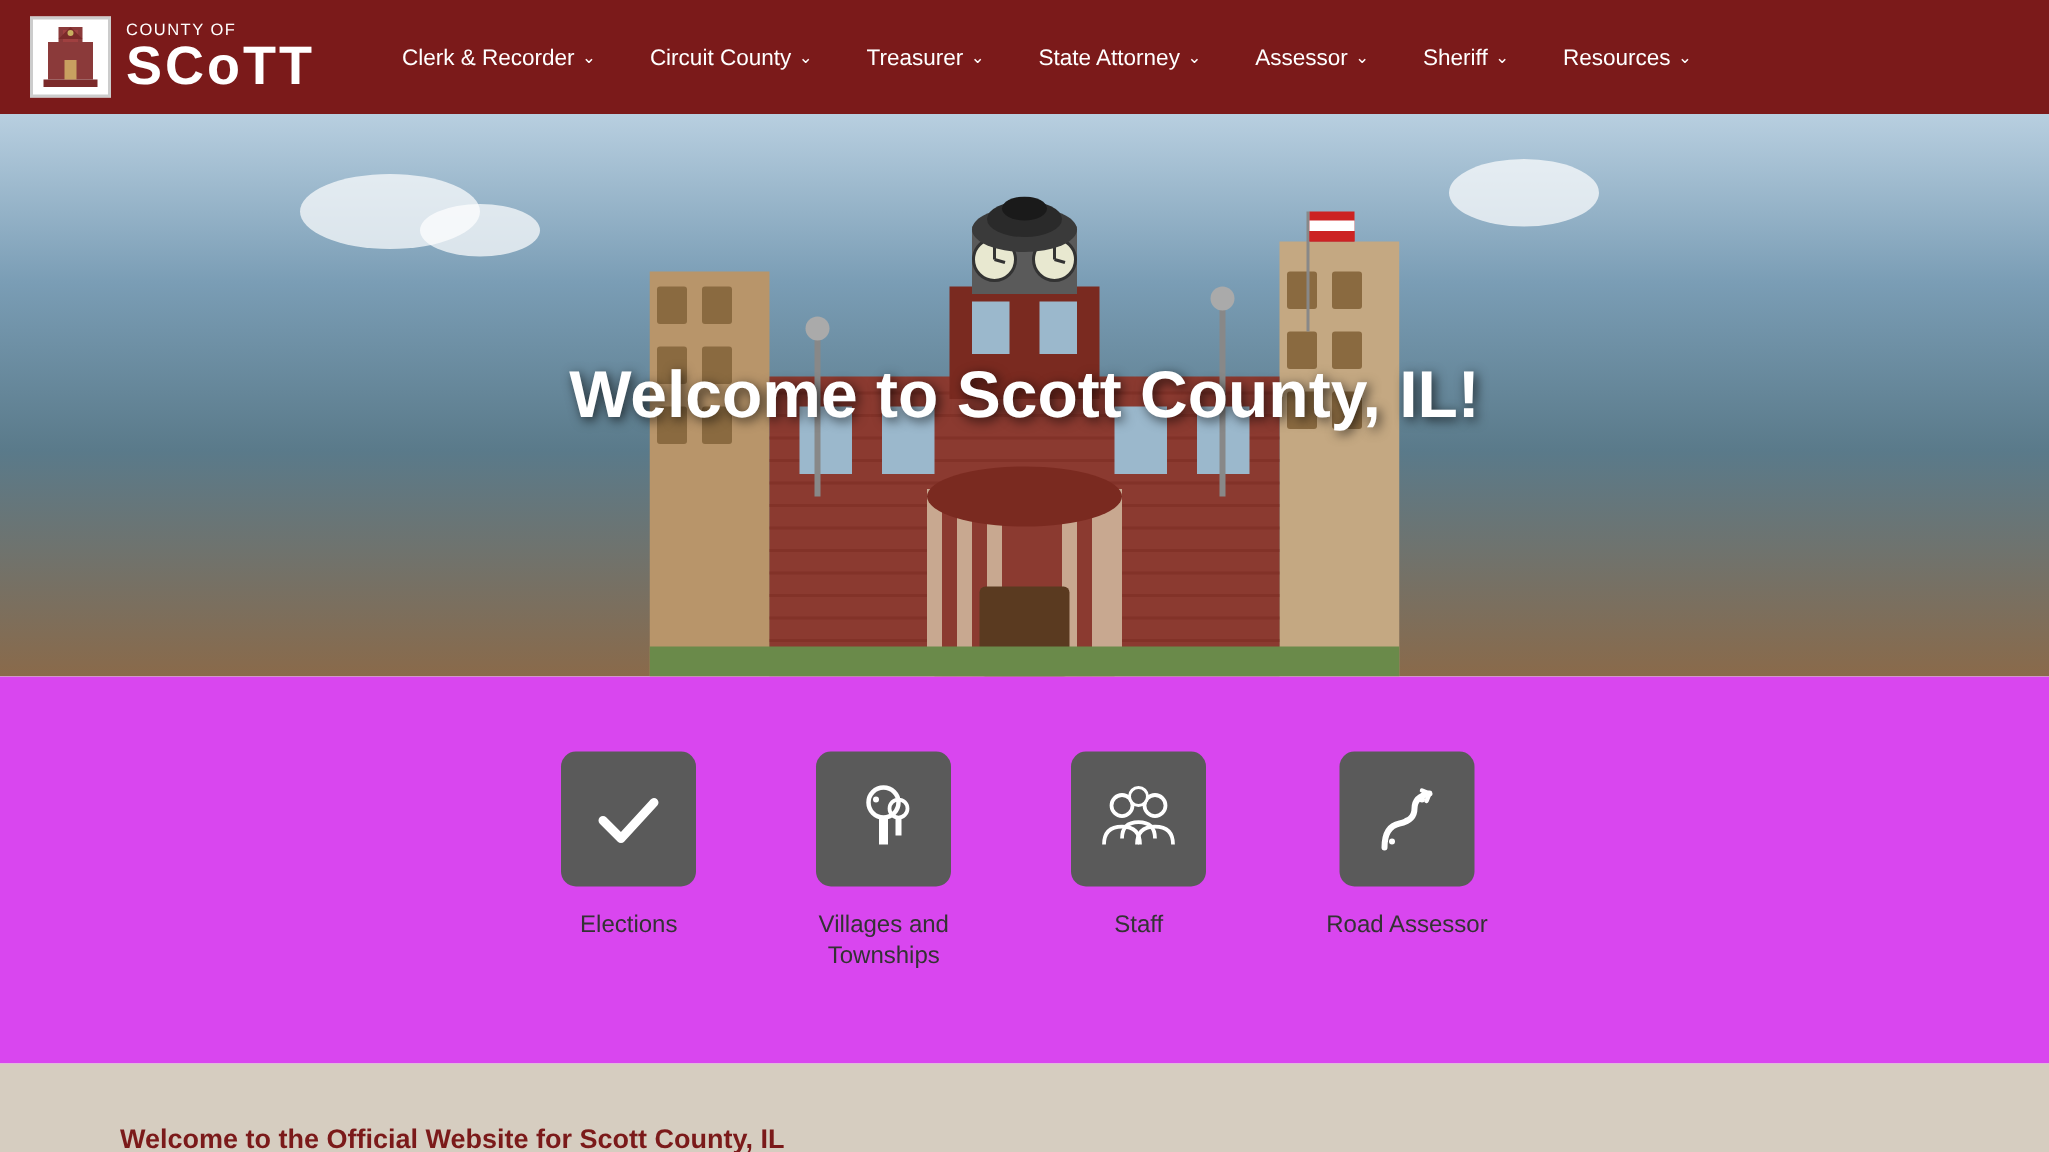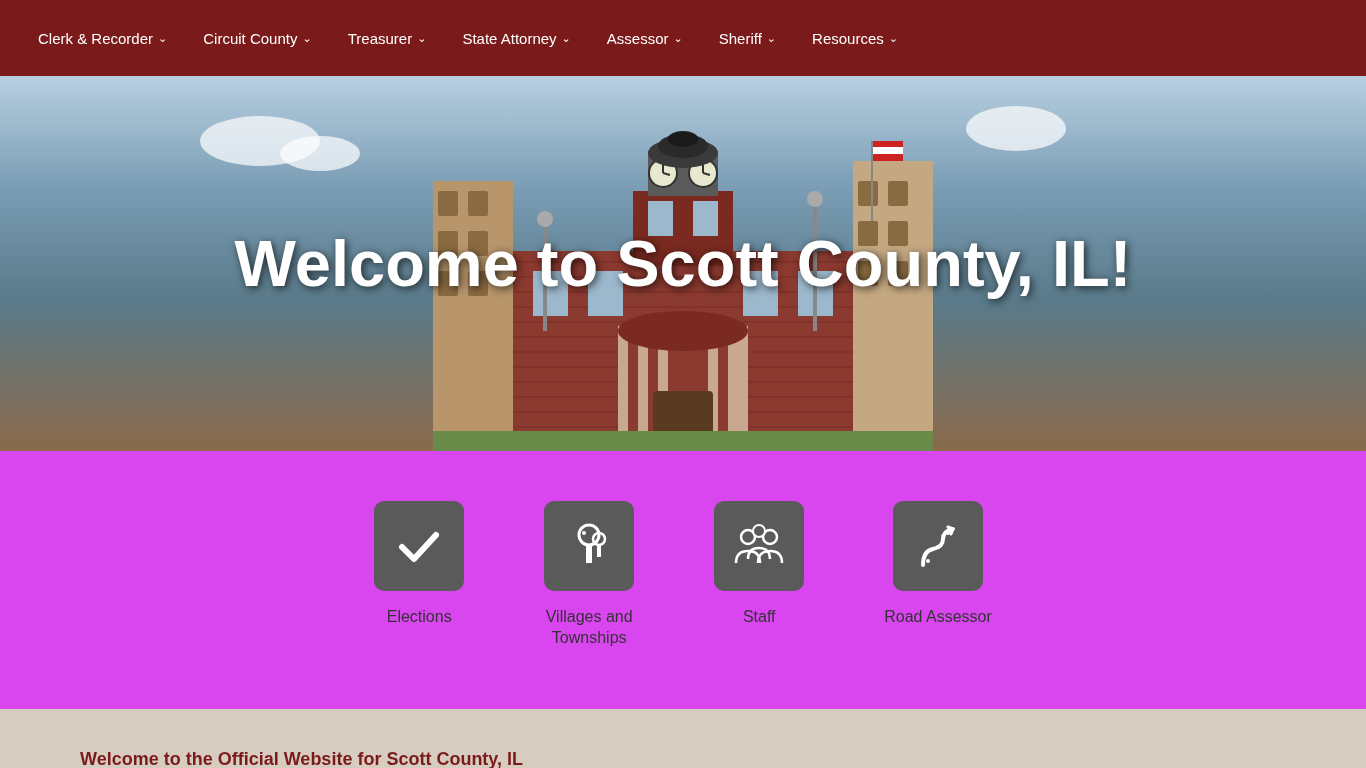--- a/index.html
+++ b/index.html
@@ -97,21 +97,21 @@
     .cloud {
       position: absolute;
       background: rgba(255,255,255,0.7);
       border-radius: 50%;
       z-index: 1;
     }
     .hero-title {
       position: relative;
       z-index: 10;
       color: #fff;
-      font-size: 65px;
+      font-size: 44px;
       font-weight: 900;
       text-shadow: 2px 2px 8px rgba(0,0,0,0.7);
       text-align: center;
       padding: 0 20px;
     }
 
     
     .icons-section {
       background: #d946ef;
       padding: 50px 20px 60px;
@@ -163,20 +163,37 @@
     .icon-svg {
       width: 50px;
       height: 50px;
       fill: #fff;
     }
   </style>
 </head>
 <body>
 
 <header>
+  <a class="logo-area" href="#">
+    <div class="logo-icon">
+      <svg width="40" height="40" viewBox="0 0 40 40">
+        <rect x="5" y="10" width="30" height="25" fill="#8b3a3a"></rect>
+        <rect x="12" y="0" width="16" height="12" fill="#8b3a3a"></rect>
+        <rect x="15" y="2" width="10" height="8" fill="#a04040"></rect>
+        <polygon points="20,0 28,8 12,8" fill="#7b2a2a"></polygon>
+        <rect x="2" y="35" width="36" height="5" fill="#7b2a2a"></rect>
+        <rect x="16" y="22" width="8" height="13" fill="#c8a060"></rect>
+        <circle cx="20" cy="4" r="2" fill="#c8b060"></circle>
+      </svg>
+    </div>
+    <div class="logo-text">
+      <span class="county-of">County of</span>
+      <span class="scott">SCoTT</span>
+    </div>
+  </a>
 
   <nav>
     <a class="nav-item" href="#">
       <span>Clerk &amp; Recorder</span>
       <span class="chevron">⌄</span>
     </a>
     <a class="nav-item" href="#">
       <span>Circuit County</span>
       <span class="chevron">⌄</span>
     </a>

